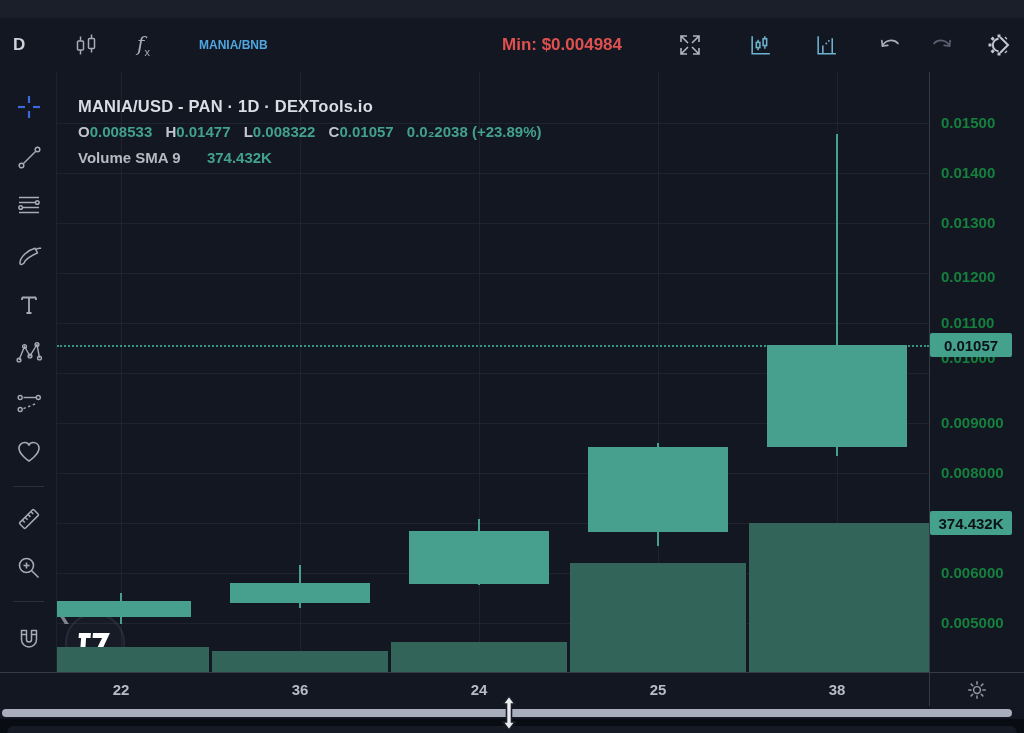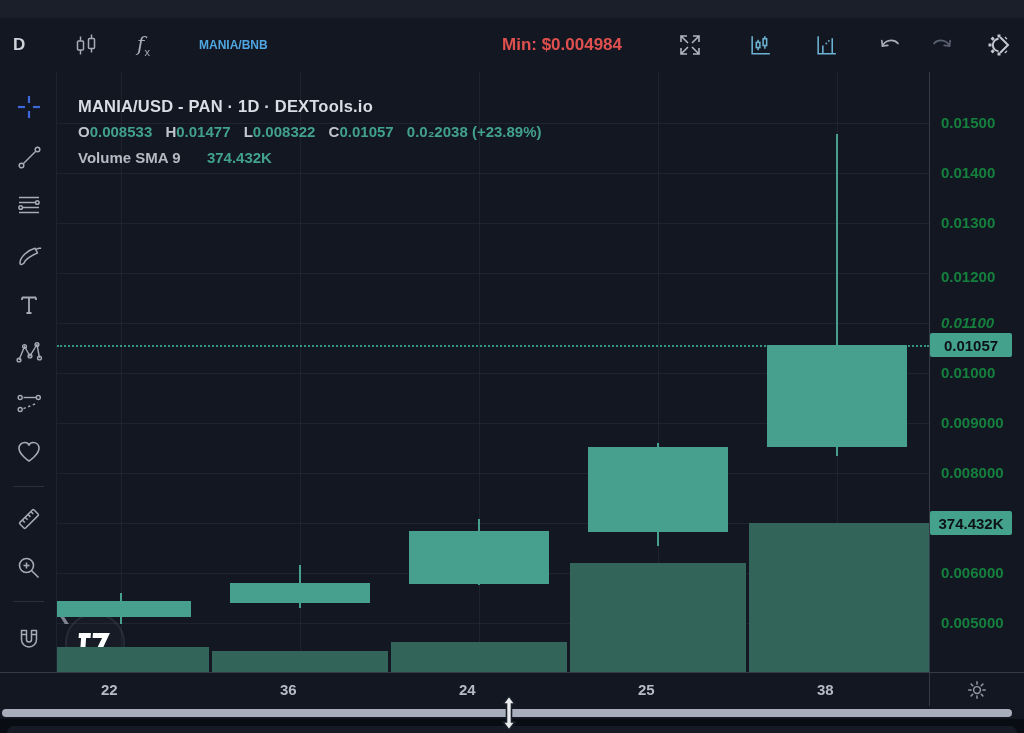--- a/index.html
+++ b/index.html
@@ -42,21 +42,21 @@
   #tv-logo{position:absolute;left:8px;top:541px;width:60px;height:60px;border-radius:50%;
            background:#161b26;border:2px solid #262b37;box-sizing:border-box;display:flex;align-items:center;justify-content:center;}
   #collapse{position:absolute;left:1px;top:534px;color:#7c8290;font-size:15px;font-weight:700;}
   
   #price-axis{left:929px;top:72px;width:95px;height:600px;background:#131722;border-left:1px solid #343a46;box-sizing:border-box;}
   .tick{position:absolute;left:11px;height:18px;line-height:18px;font-size:15px;font-weight:600;color:#15803d;white-space:nowrap;}
   .badge{position:absolute;left:0px;width:82px;height:24px;background:#43a18c;border-radius:2px;
          display:flex;align-items:center;justify-content:center;font-size:15px;font-weight:700;color:#0c1118;}
   
   #time-axis{left:0;top:672px;width:929px;height:34px;background:#131722;border-top:1px solid #343a46;box-sizing:border-box;}
-  .tlabel{position:absolute;top:8px;width:40px;margin-left:-20px;font-size:15px;font-weight:700;color:#b7bbc5;}
+  .tlabel{position:absolute;top:8px;width:40px;margin-left:-20px;text-align:center;font-size:15px;font-weight:700;color:#b7bbc5;}
   #axis-corner{left:929px;top:672px;width:95px;height:34px;background:#131722;border-top:1px solid #343a46;
                border-left:1px solid #343a46;box-sizing:border-box;display:flex;align-items:center;justify-content:center;}
   
   #bottom-strip{left:0;top:706px;width:1024px;height:27px;background:#131722;}
   #scrollbar{position:absolute;left:2px;top:3px;width:1010px;height:8px;background:#a9aebd;border-radius:4px;}
   #below-dark{position:absolute;left:0;top:13px;width:1024px;height:14px;background:#090c12;}
   #next-panel{position:absolute;left:7px;top:20px;width:1010px;height:7px;background:#151a24;border-radius:7px 7px 0 0;}
   #resize-cursor{position:absolute;left:497px;top:694px;z-index:9;}
   svg{display:block;}
 </style>
@@ -353,22 +353,22 @@
       <div class="body" style="left: 531px; top: 375px; width: 140px; height: 85px;"></div>
       <div class="wick" style="left: 779px; top: 62px; height: 322px;"></div>
       <div class="body" style="left: 710px; top: 273px; width: 140px; height: 102px;"></div>
     </div>
 
   <div class="abs" id="price-axis">
       <div class="tick" style="top: 42px;">0.01500</div>
       <div class="tick" style="top: 92px;">0.01400</div>
       <div class="tick" style="top: 142px;">0.01300</div>
       <div class="tick" style="top: 196px;">0.01200</div>
-      <div class="tick" style="top: 242px; font-style: italic;">0.01100</div>
-      <div class="tick" style="top: 292px;">0.01000</div>
+      <div class="tick" style="top: 242px;">0.01100</div>
+      <div class="tick" style="top: 277px;">0.01000</div>
       <div class="tick" style="top: 342px;">0.009000</div>
       <div class="tick" style="top: 392px;">0.008000</div>
       <div class="tick" style="top: 492px;">0.006000</div>
       <div class="tick" style="top: 542px;">0.005000</div>
       <div class="badge" style="top: 261px;">0.01057</div>
       <div class="badge" style="top: 439px;">374.432K</div>
     </div>
 
   <div class="abs" id="time-axis">
       <div class="tlabel" style="left: 121px;">22</div>

